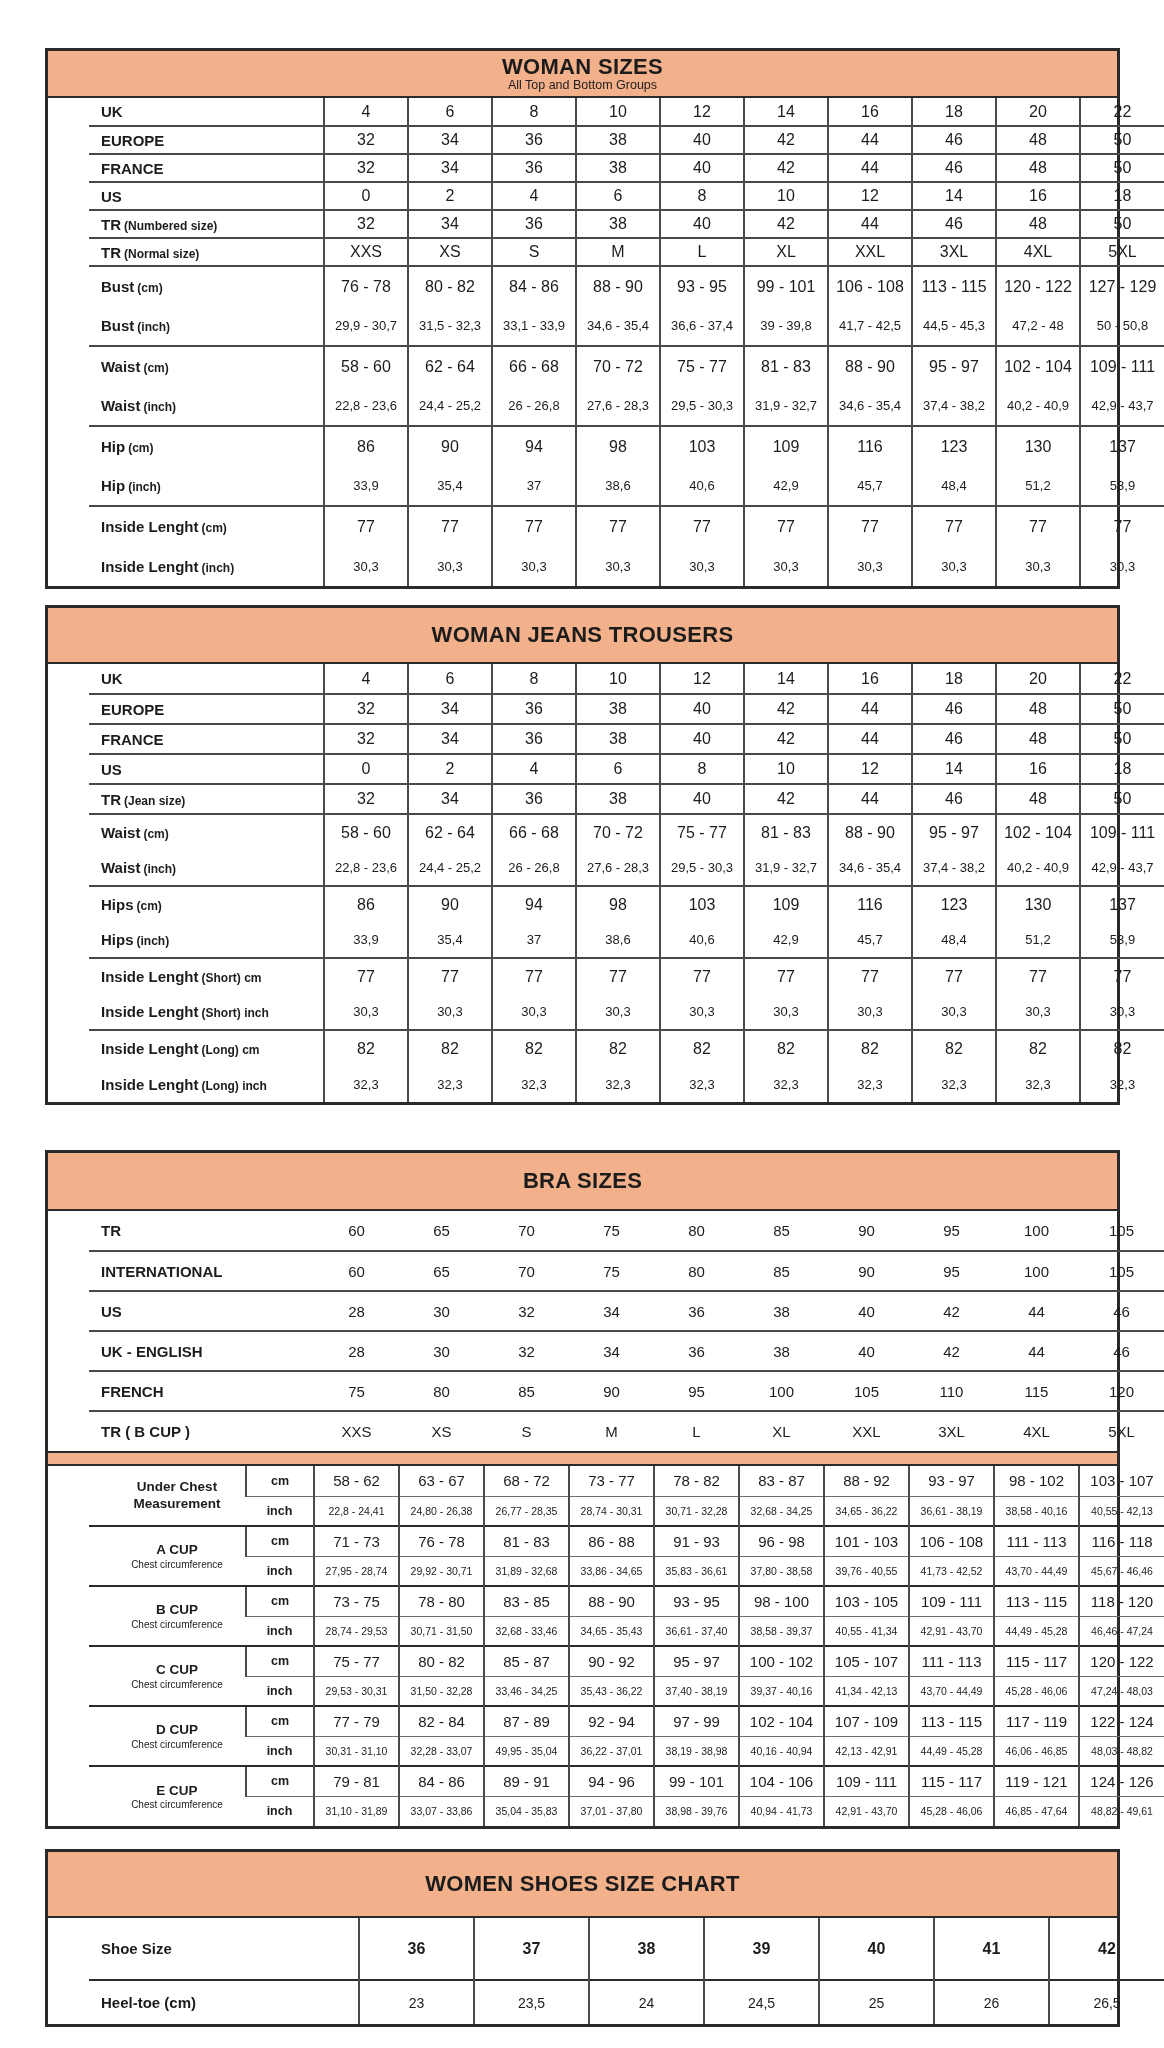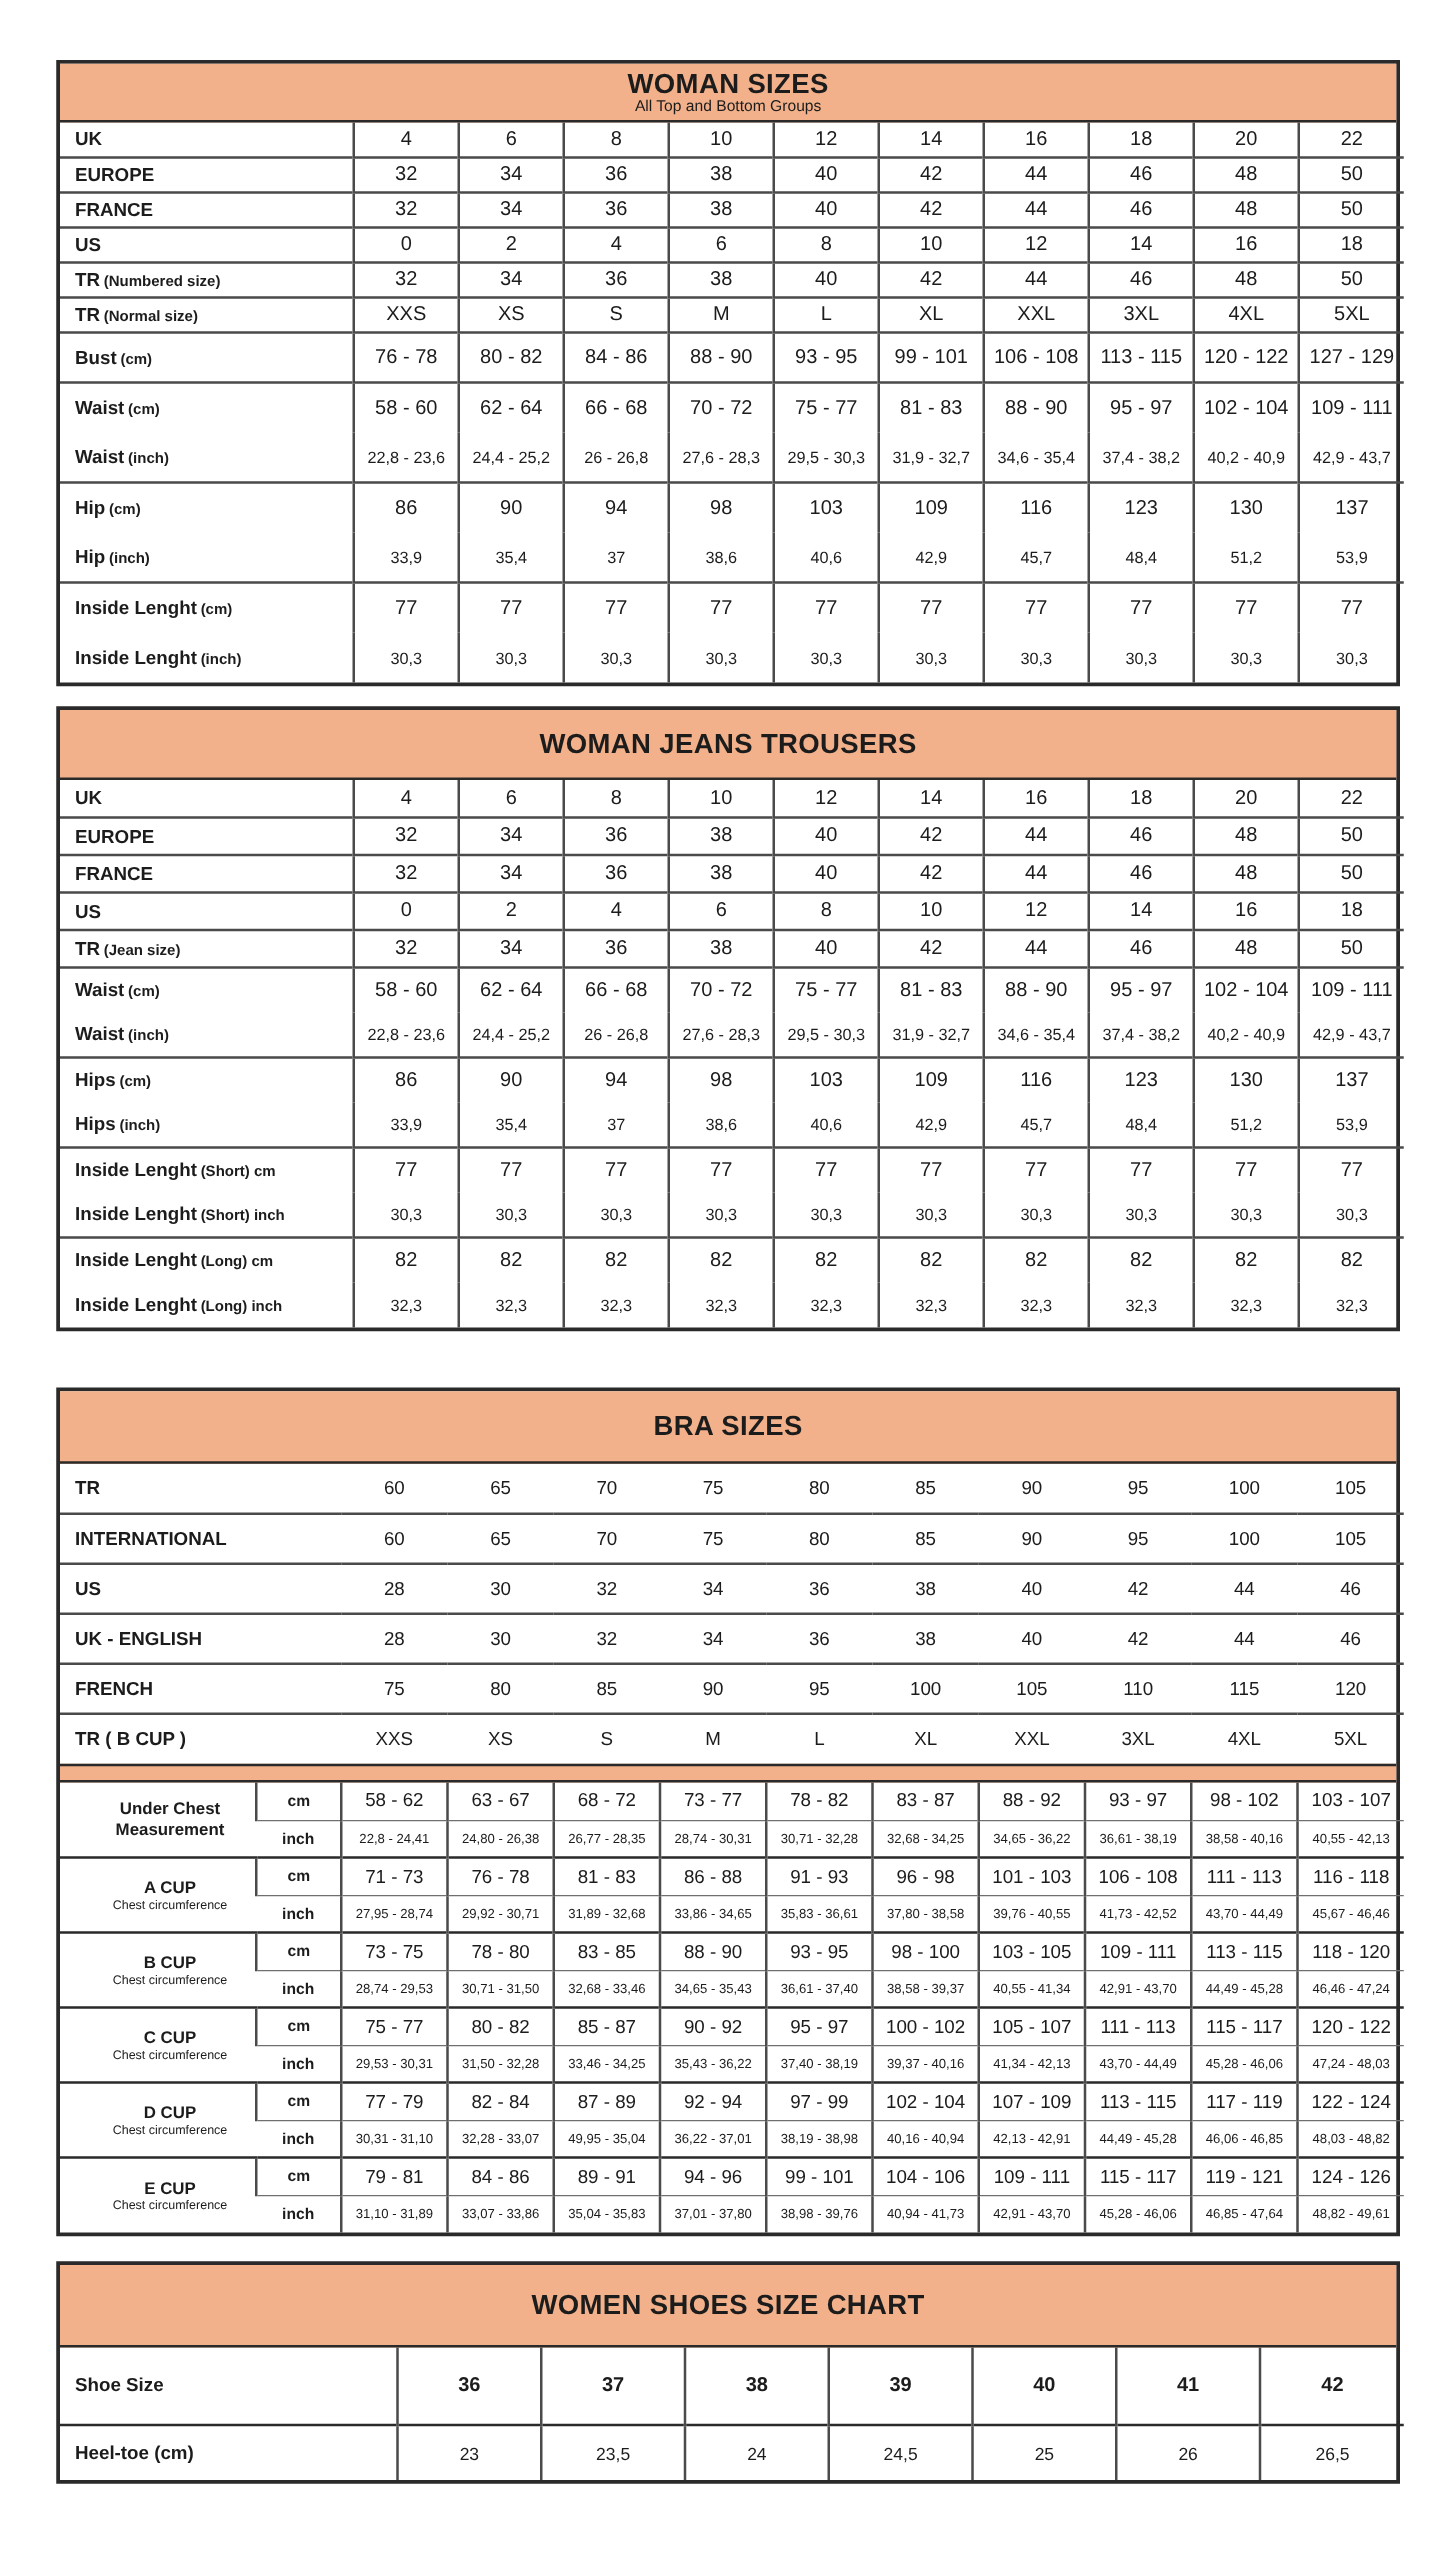--- a/index.html
+++ b/index.html
@@ -17,21 +17,21 @@
   }
   .wrap{padding:48px 44px 0 45px;}
   .frame{border:3px solid var(--bdark);width:1075px;background:#fff;}
   .hdr{
     background:var(--accent);
     display:flex;flex-direction:column;align-items:center;justify-content:center;
     border-bottom:2px solid var(--bdark);
   }
   .hdr-title{font-size:22px;font-weight:bold;letter-spacing:.3px;line-height:1.15;}
   .hdr-sub{font-size:12.5px;font-weight:normal;line-height:1.1;}
-  table{width:100%;border-collapse:collapse;table-layout:fixed;}
+  table{width:100%;border-collapse:collapse;table-layout:fixed;margin-left:41px;}
   td{padding:0;vertical-align:middle;overflow:hidden;white-space:nowrap;}
   .lbl{text-align:left;padding-left:12px;font-weight:bold;font-size:15px;}
   .lbl .ls{font-size:12px;margin-left:3px;}
   .val{text-align:center;}
   
   .t-matrix td + td{border-left:2px solid var(--bmid);}
   .t-matrix tr td{border-top:2px solid var(--bmid);}
   .t-matrix tr:first-child td{border-top:none;}
   .t-matrix tr.r-inch td{border-top:none;}
   .t1 tr.r-single td{height:28px;}
@@ -186,20 +186,33 @@
             <td class="val">80 - 82</td>
             <td class="val">84 - 86</td>
             <td class="val">88 - 90</td>
             <td class="val">93 - 95</td>
             <td class="val">99 - 101</td>
             <td class="val">106 - 108</td>
             <td class="val">113 - 115</td>
             <td class="val">120 - 122</td>
             <td class="val">127 - 129</td>
           </tr>
+          <tr class="r-inch">
+            <td class="lbl"><span class="lm">Bust</span><span class="ls">(inch)</span></td>
+            <td class="val">29,9 - 30,7</td>
+            <td class="val">31,5 - 32,3</td>
+            <td class="val">33,1 - 33,9</td>
+            <td class="val">34,6 - 35,4</td>
+            <td class="val">36,6 - 37,4</td>
+            <td class="val">39 - 39,8</td>
+            <td class="val">41,7 - 42,5</td>
+            <td class="val">44,5 - 45,3</td>
+            <td class="val">47,2 - 48</td>
+            <td class="val">50 - 50,8</td>
+          </tr>
           <tr class="r-cm">
             <td class="lbl"><span class="lm">Waist</span><span class="ls">(cm)</span></td>
             <td class="val">58 - 60</td>
             <td class="val">62 - 64</td>
             <td class="val">66 - 68</td>
             <td class="val">70 - 72</td>
             <td class="val">75 - 77</td>
             <td class="val">81 - 83</td>
             <td class="val">88 - 90</td>
             <td class="val">95 - 97</td>

